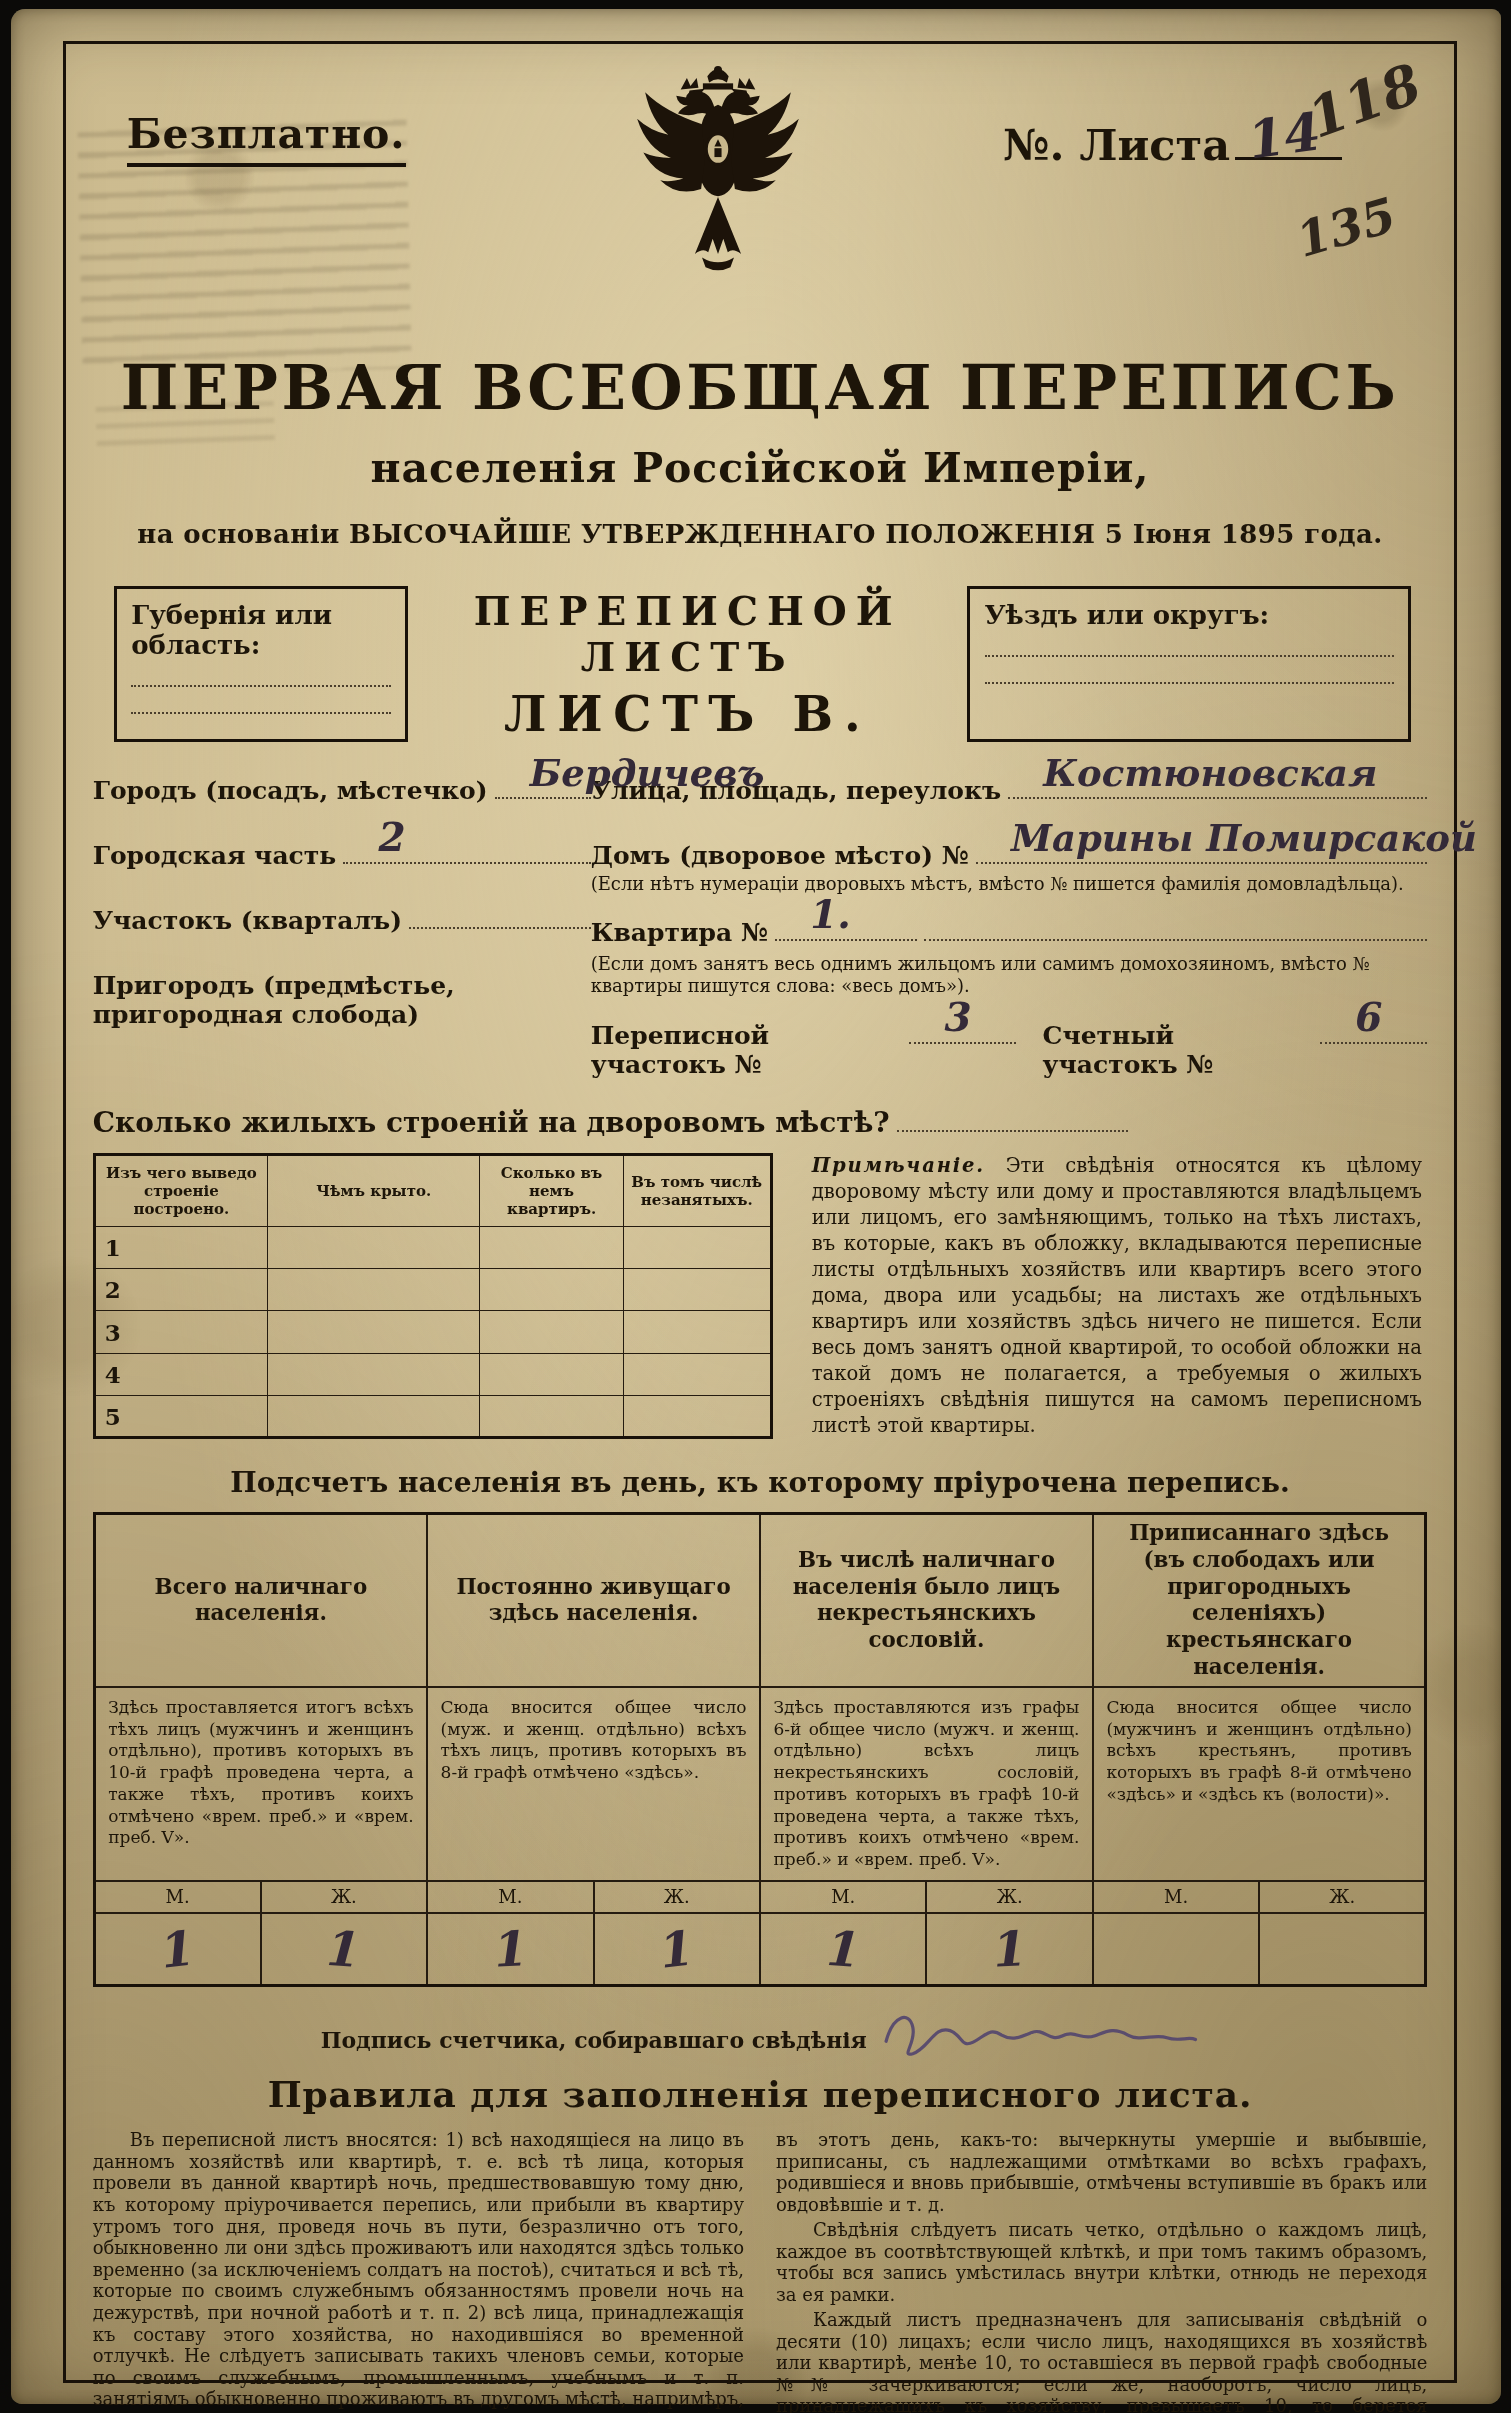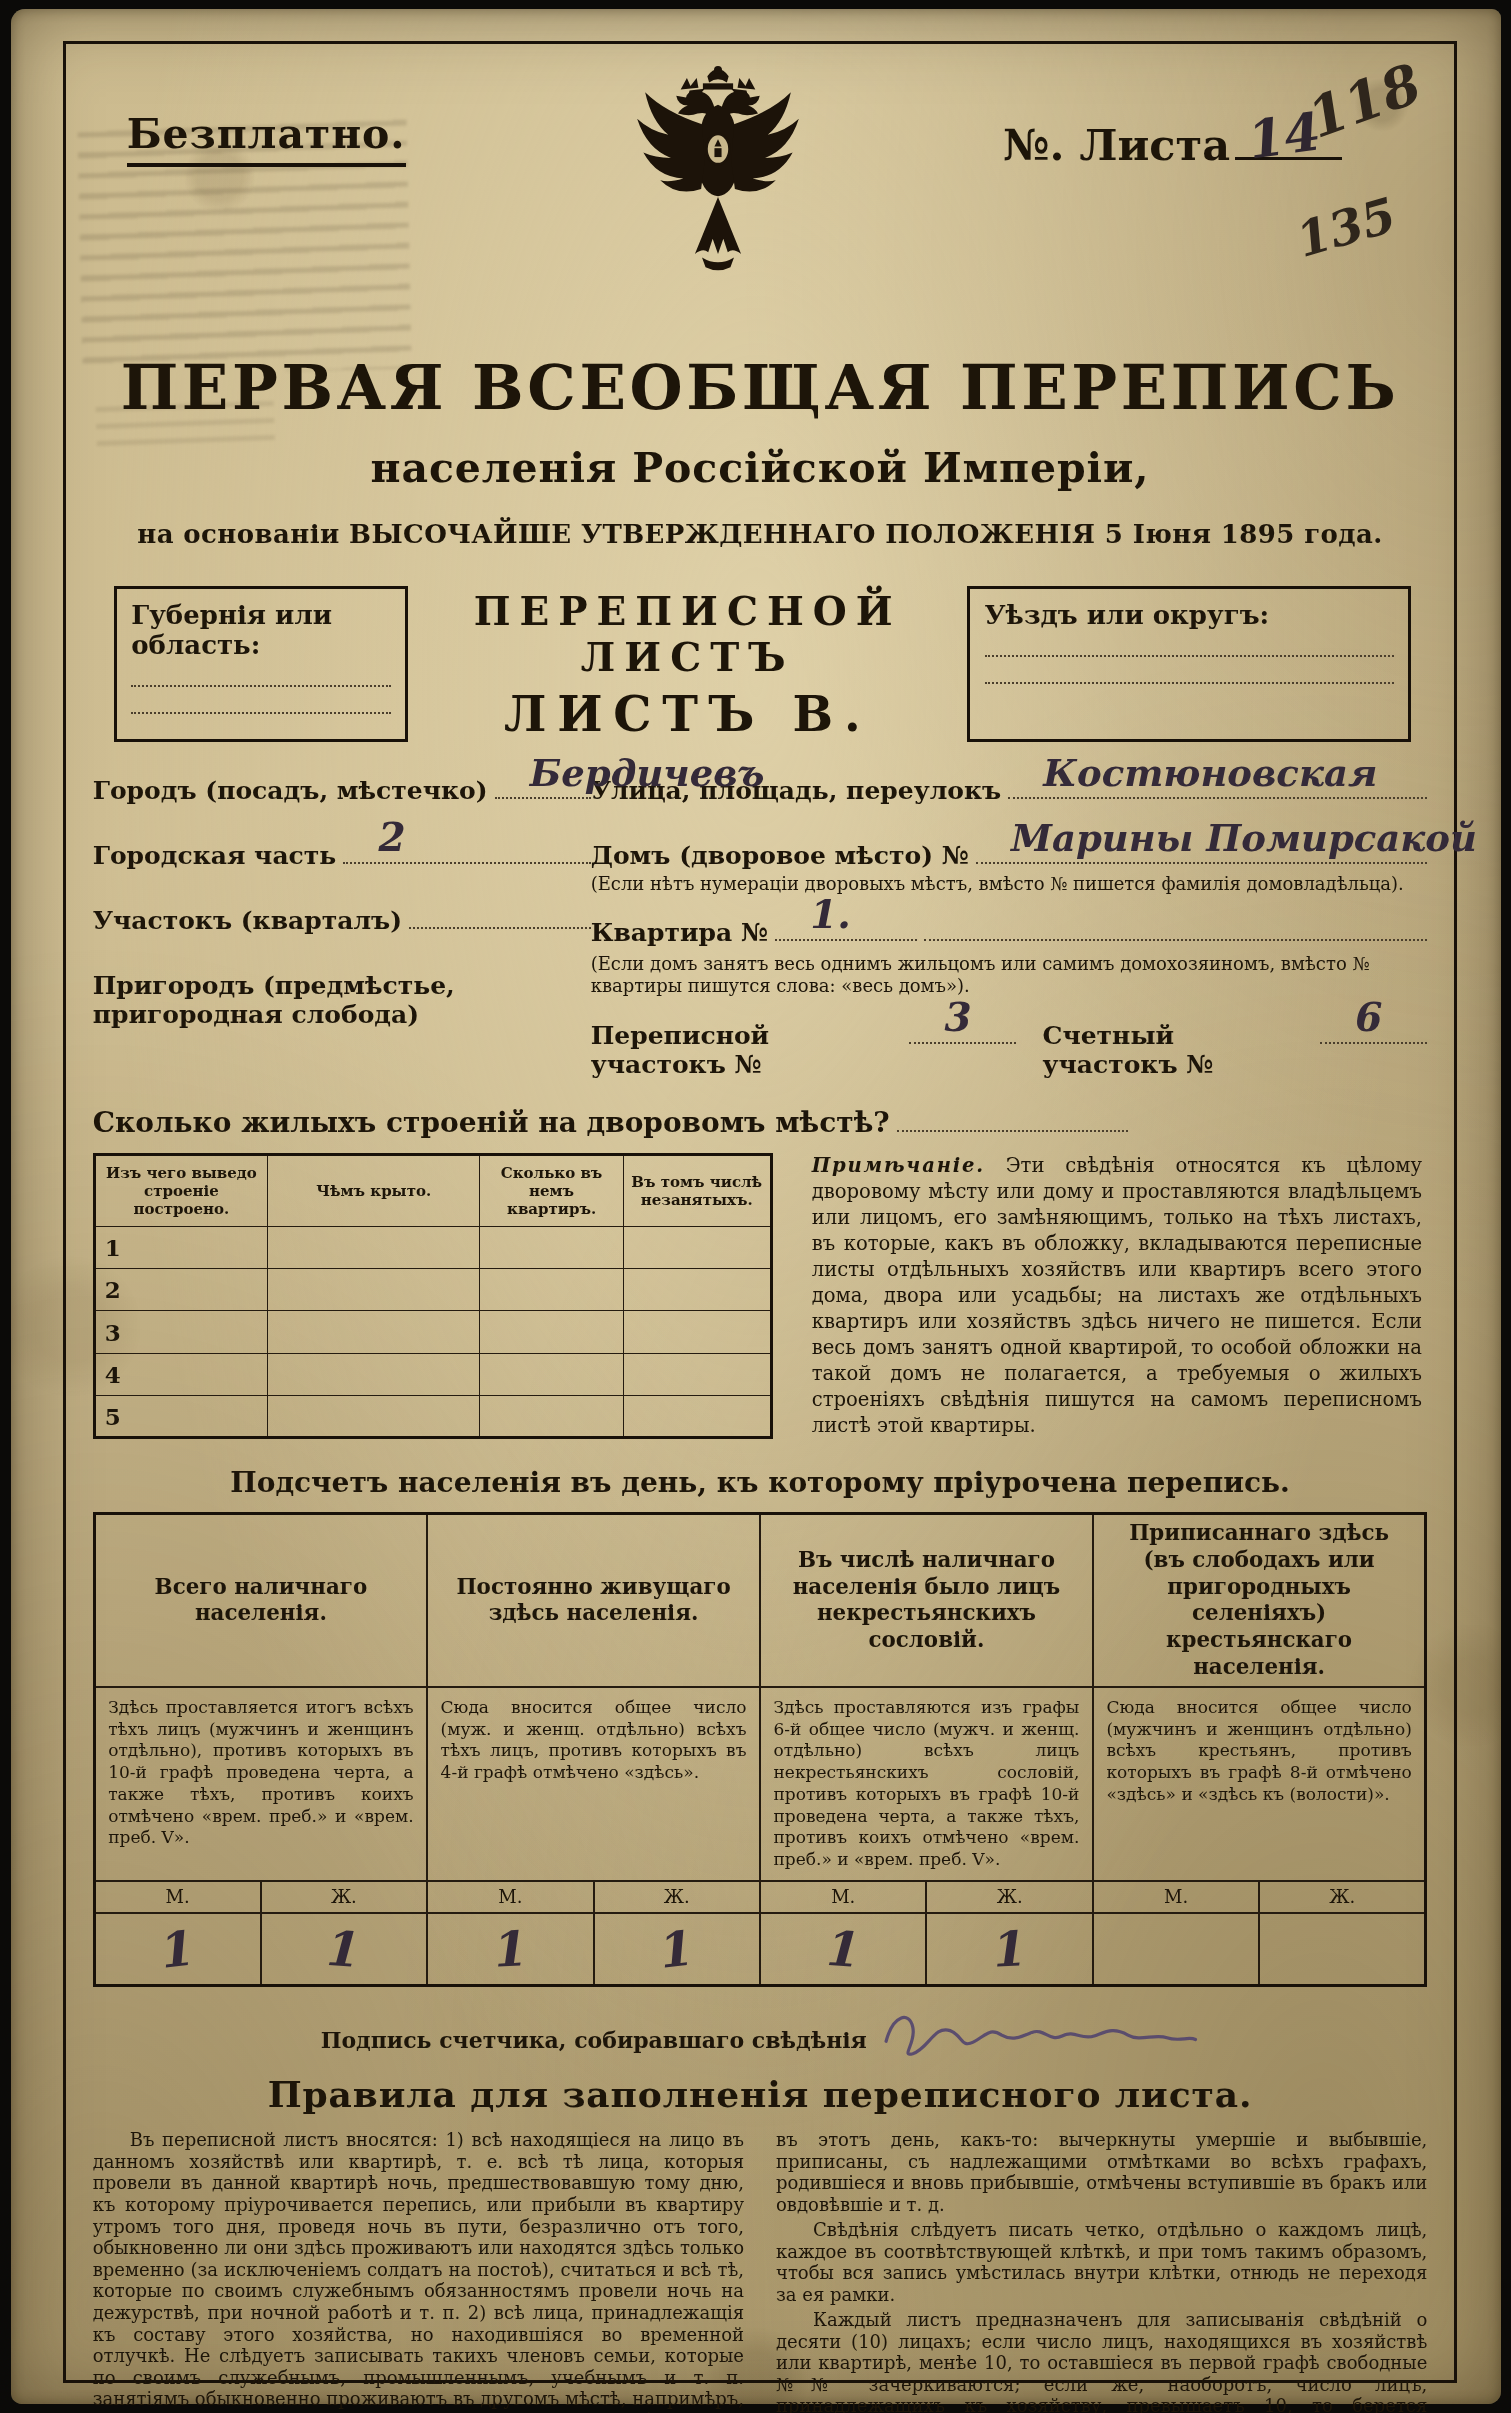--- a/index.html
+++ b/index.html
@@ -323,21 +323,21 @@
     <table class="ctable">
       <tbody>
           <tr class="crow-head">
         <td colspan="2"><span>Всего наличнаго населенія.</span></td>
         <td colspan="2"><span>Постоянно живущаго здѣсь населенія.</span></td>
         <td colspan="2"><span>Въ числѣ наличнаго населенія было лицъ некрестьянскихъ сословій.</span></td>
         <td colspan="2"><span>Приписаннаго здѣсь (въ слободахъ или пригородныхъ селеніяхъ) крестьянскаго населенія.</span></td>
       </tr>
       <tr class="crow-desc">
         <td colspan="2"><span>Здѣсь проставляется итогъ всѣхъ тѣхъ лицъ (мужчинъ и женщинъ отдѣльно), противъ которыхъ въ 10-й графѣ проведена черта, а также тѣхъ, противъ коихъ отмѣчено «врем. преб.» и «врем. преб. V».</span></td>
-        <td colspan="2"><span>Сюда вносится общее число (муж. и женщ. отдѣльно) всѣхъ тѣхъ лицъ, противъ которыхъ въ 4-й графѣ отмѣчено «здѣсь».</span></td>
+        <td colspan="2"><span>Сюда вносится общее число (муж. и женщ. отдѣльно) всѣхъ тѣхъ лицъ, противъ которыхъ въ 8-й графѣ отмѣчено «здѣсь».</span></td>
         <td colspan="2"><span>Здѣсь проставляются изъ графы 6-й общее число (мужч. и женщ. отдѣльно) всѣхъ лицъ некрестьянскихъ сословій, противъ которыхъ въ графѣ 10-й проведена черта, а также тѣхъ, противъ коихъ отмѣчено «врем. преб.» и «врем. преб. V».</span></td>
         <td colspan="2"><span>Сюда вносится общее число (мужчинъ и женщинъ отдѣльно) всѣхъ крестьянъ, противъ которыхъ въ графѣ 8-й отмѣчено «здѣсь» и «здѣсь къ (волости)».</span></td>
       </tr>
       <tr class="crow-mz">
         <td style="width:12.5%"><span>М.</span></td>
         <td style="width:12.5%"><span>Ж.</span></td>
         <td style="width:12.5%"><span>М.</span></td>
         <td style="width:12.5%"><span>Ж.</span></td>
         <td style="width:12.5%"><span>М.</span></td>
         <td style="width:12.5%"><span>Ж.</span></td>

